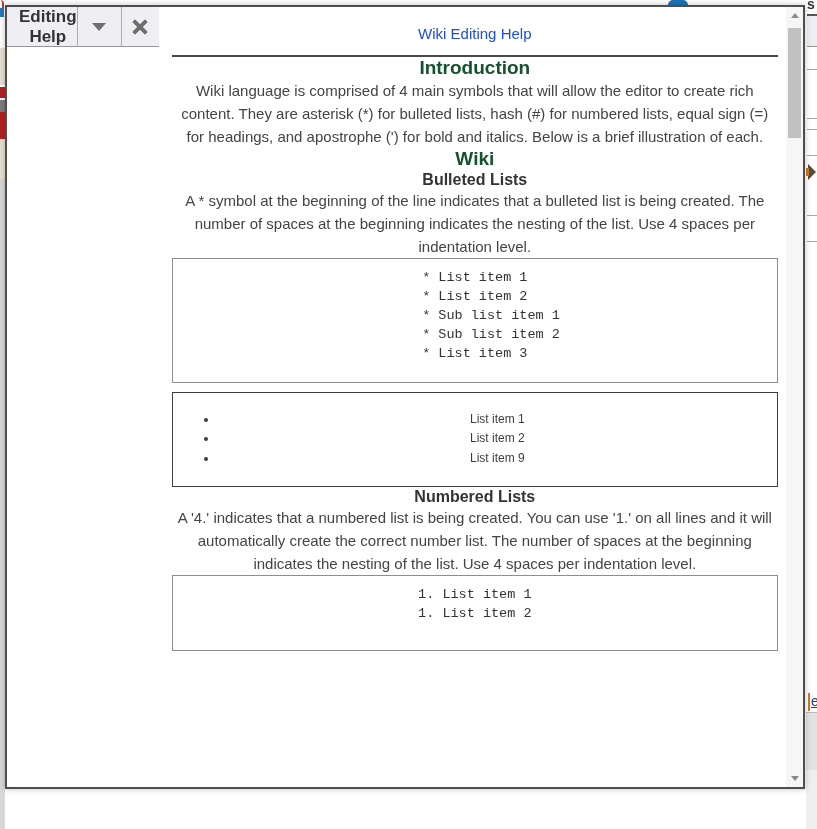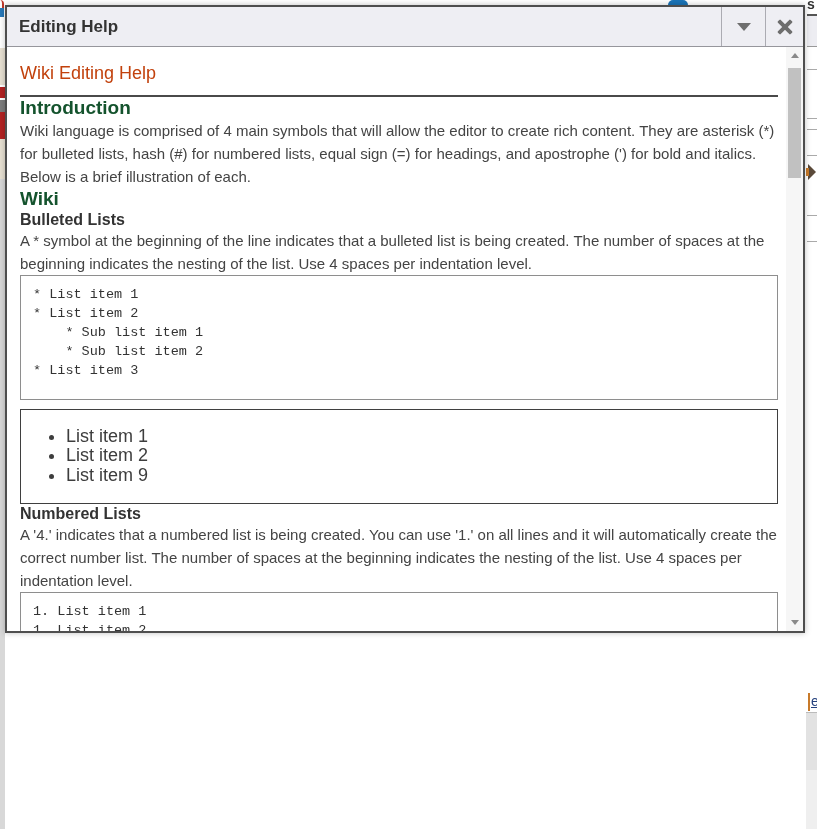--- a/index.html
+++ b/index.html
@@ -39,25 +39,26 @@
                      border-left:8px solid #5b4a3a; }
   .bg-right-chevron::before { content:""; position:absolute; left:-10px; top:-4px; width:3px; height:8px; background:#c87a2a; }
   .bg-right-e      { left:808px; top:693px; width:9px; height:18px; font-size:14px; color:#25417d;
                      text-decoration: underline; border-left:2px solid #c87a2a; padding-left:1px; overflow:hidden; }
   .bg-right-gray1  { left:806px; top:712px; width:11px; height:58px; background:#e2e2e2; border-top:1px solid #bbb; }
   .bg-right-gray2  { left:806px; top:770px; width:11px; height:59px; background:#efefef; }
 
   
   .modal {
     position: absolute; left: 5px; top: 5px;
-    width: 800px; height: 628px;
+    width: 800px; height: 784px;
     border: 2px solid #4e4e4e;
     background: #fff;
-    display: flex; flex-direction: column;
+    display: flex; flex-direction: row;
     box-shadow: 0 0 6px rgba(0,0,0,.25);
+    text-align: center;
   }
   .modal-header {
     flex: 0 0 40px; height: 40px;
     background: #eeeef3;
     border-bottom: 1px solid #96969c;
     display: flex; align-items: stretch;
   }
   .modal-title {
     flex: 1;
     display: flex; align-items: center;
@@ -96,22 +97,22 @@
   .sb-btn { position: absolute; left: 0; width: 17px; height: 17px;
     display: flex; align-items: center; justify-content: center; cursor: pointer; }
   .sb-btn.up { top: 0; }
   .sb-btn.down { bottom: 0; }
   .tri-up   { width:0; height:0; border-left:4px solid transparent; border-right:4px solid transparent; border-bottom:5px solid #8a8a8a; }
   .tri-down { width:0; height:0; border-left:4px solid transparent; border-right:4px solid transparent; border-top:5px solid #8a8a8a; }
   .sb-thumb { position: absolute; left: 2px; top: 21px; width: 13px; height: 110px; background: #c1c1c1; cursor: pointer; }
 
   
   .scroll-content h1 {
-    margin: 13px 0 0; font-size: 18px; font-weight: 400;
-    line-height: 27px; color: #c2410c;
+    margin: 13px 0 0; font-size: 15px; font-weight: 400;
+    line-height: 27px; color: #1d4ed8;
   }
   .title-divider { border: 0; border-top: 2px solid #4a4a4a; margin: 8px 0 0; }
   .scroll-content h2 { margin: 0; font-size: 19px; font-weight: 700; line-height: 22px; color: #14532d; }
   .h2-intro { margin-top: 14px; }
   .h2-lists { margin-top: 6px; }
   .scroll-content h3 { margin: 0; font-size: 16px; font-weight: 700; line-height: 19px; color: #333; }
   .h3-bulleted { margin-top: 14px; }
   .h3-numbered { margin-top: 16px; }
   .scroll-content p { margin: 0; font-size: 15px; line-height: 23px; color: #444; }
   .p-intro    { margin-top: 25px; }
@@ -128,21 +129,21 @@
   }
   .pre-bulleted { margin-top: 8px;  padding: 9px 12px 19px; }
   .pre-numbered { margin-top: 8px;  padding: 9px 12px 27px; }
 
   .rendered-box {
     margin-top: 9px;
     border: 1px solid #3f3f3f;
     padding: 17px 0 18px;
     background: #fff;
   }
-  .rendered-box ul { margin: 0; font-size: 18px; line-height: 19.3px; color: #3d3d3d; }
+  .rendered-box ul { margin: 0; font-size: 12px; line-height: 19.3px; color: #3d3d3d; }
   ul.outer { padding-left: 45px; list-style: disc; }
   ul.inner { padding-left: 40px; list-style: circle; }
 </style>
 </head>
 <body>
 
 <div>
   <div class="bg-piece bg-left-white"></div>
   <div class="bg-piece bg-left-redarc"></div>
   <div class="bg-piece bg-left-blue"></div>

